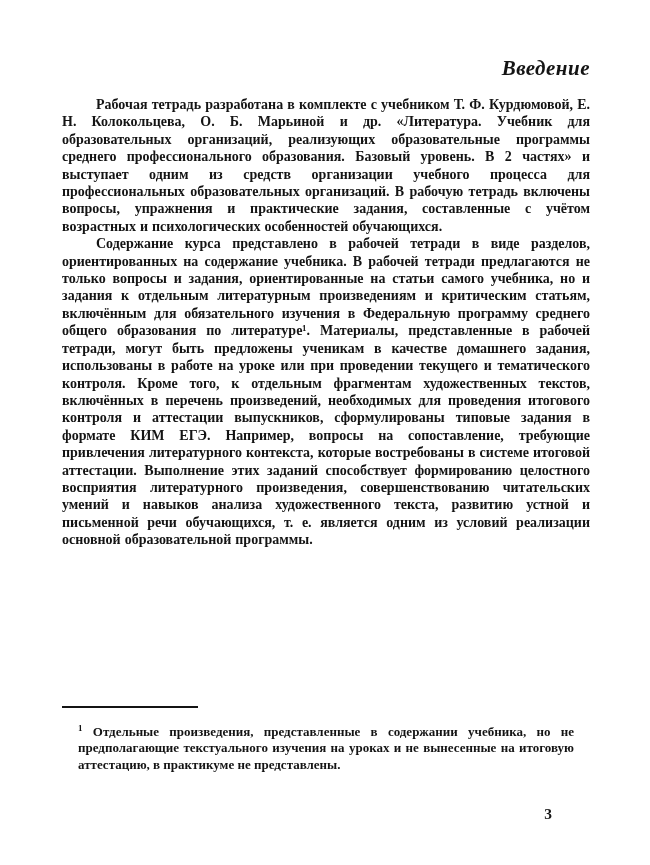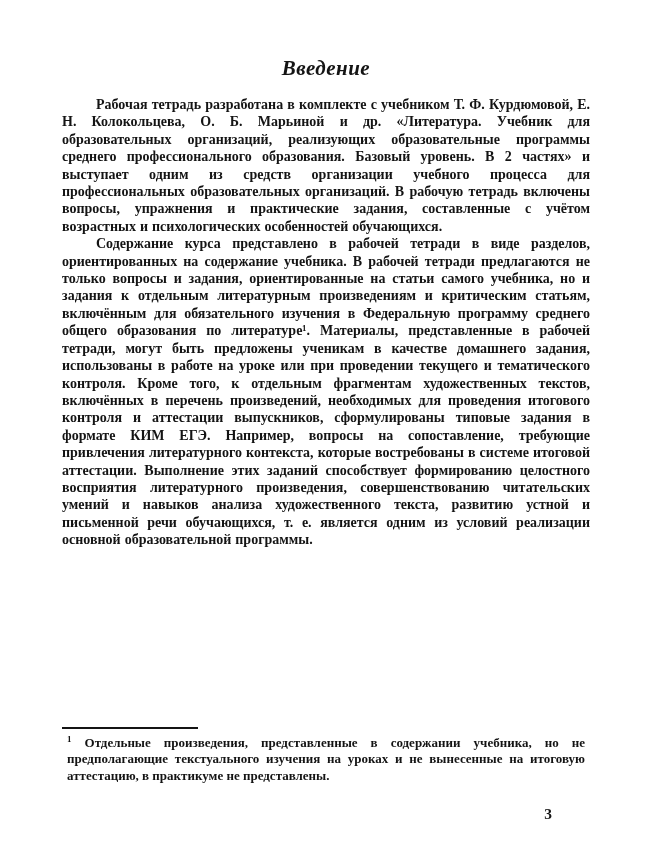--- a/index.html
+++ b/index.html
@@ -15,21 +15,21 @@
     background: #ffffff;
     color: #141414;
     font-family: "Liberation Serif", "DejaVu Serif", serif;
     padding: 56px 60px 42px 62px;
     display: flex;
     flex-direction: column;
     overflow: hidden;
   }
   .title {
     margin: 0 0 15px 0;
-    text-align: center;
+    text-align: right;
     font-size: 21px;
     font-weight: bold;
     font-style: italic;
     letter-spacing: 0.5px;
   }
   .body-text {
     width: 100%;
   }
   .para {
     margin: 0;
@@ -45,21 +45,21 @@
   .footnote-block {
     margin-top: auto;
   }
   .footnote-rule {
     width: 136px;
     height: 2px;
     background: #141414;
     margin: 0 0 6px 0;
   }
   .footnote-text {
-    margin: 5px;
+    margin: 16px;
     font-size: 13px;
     line-height: 16.5px;
     font-weight: bold;
     text-align: justify;
     hyphens: auto;
     -webkit-hyphens: auto;
   }
   .footnote-text sup {
     font-size: 9px;
     line-height: 0;

